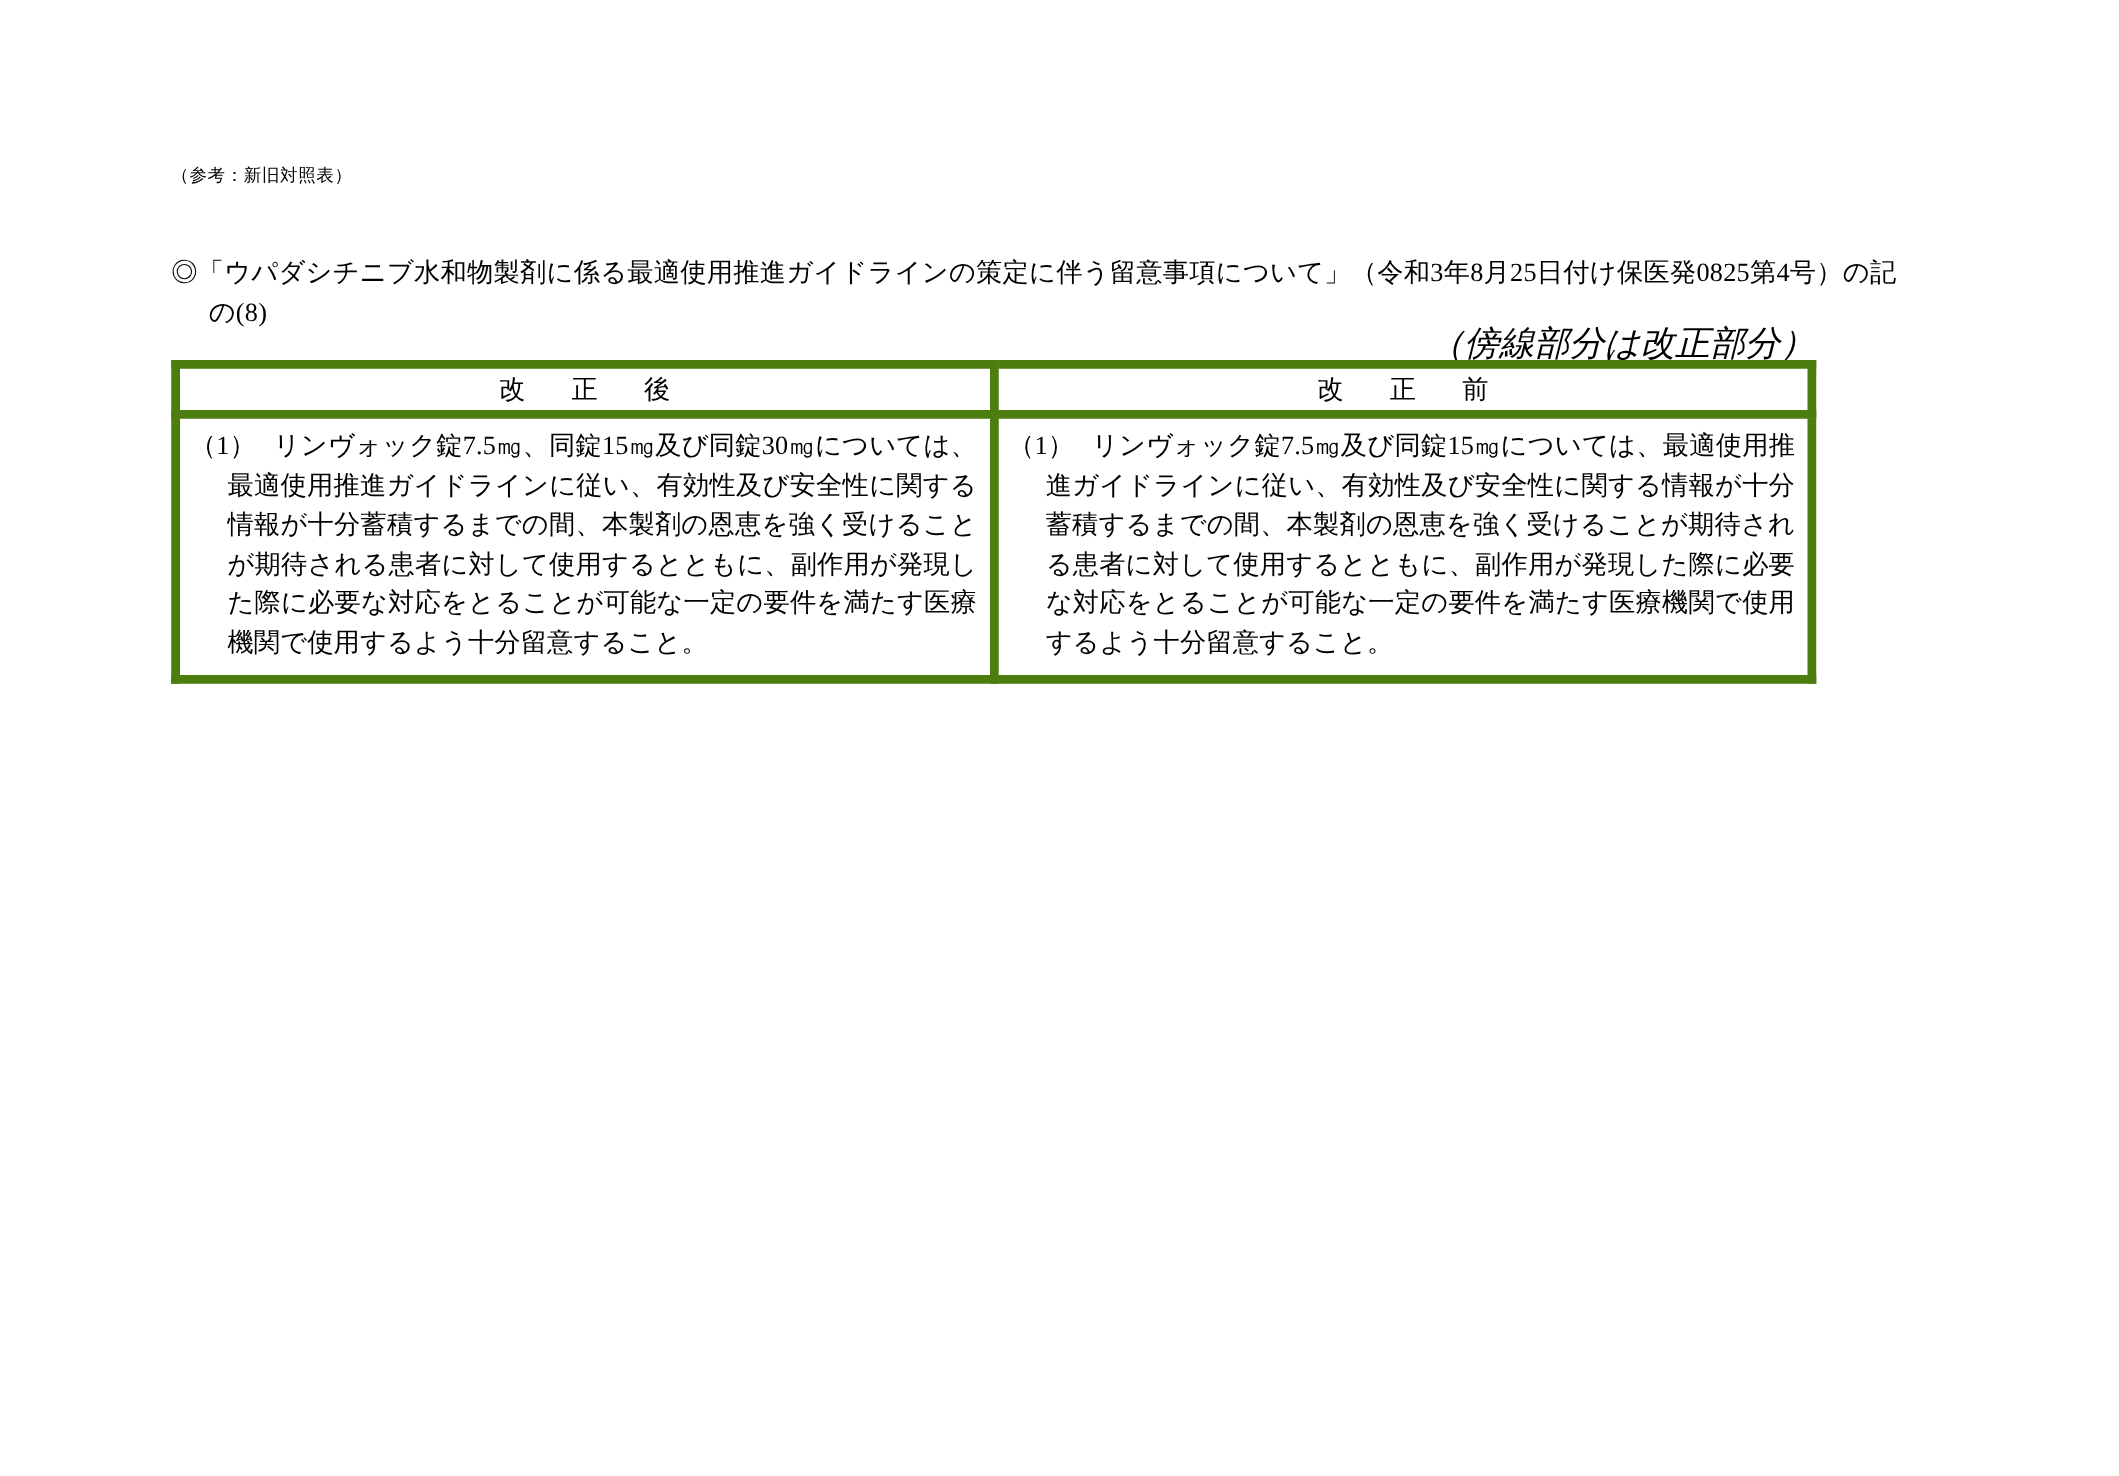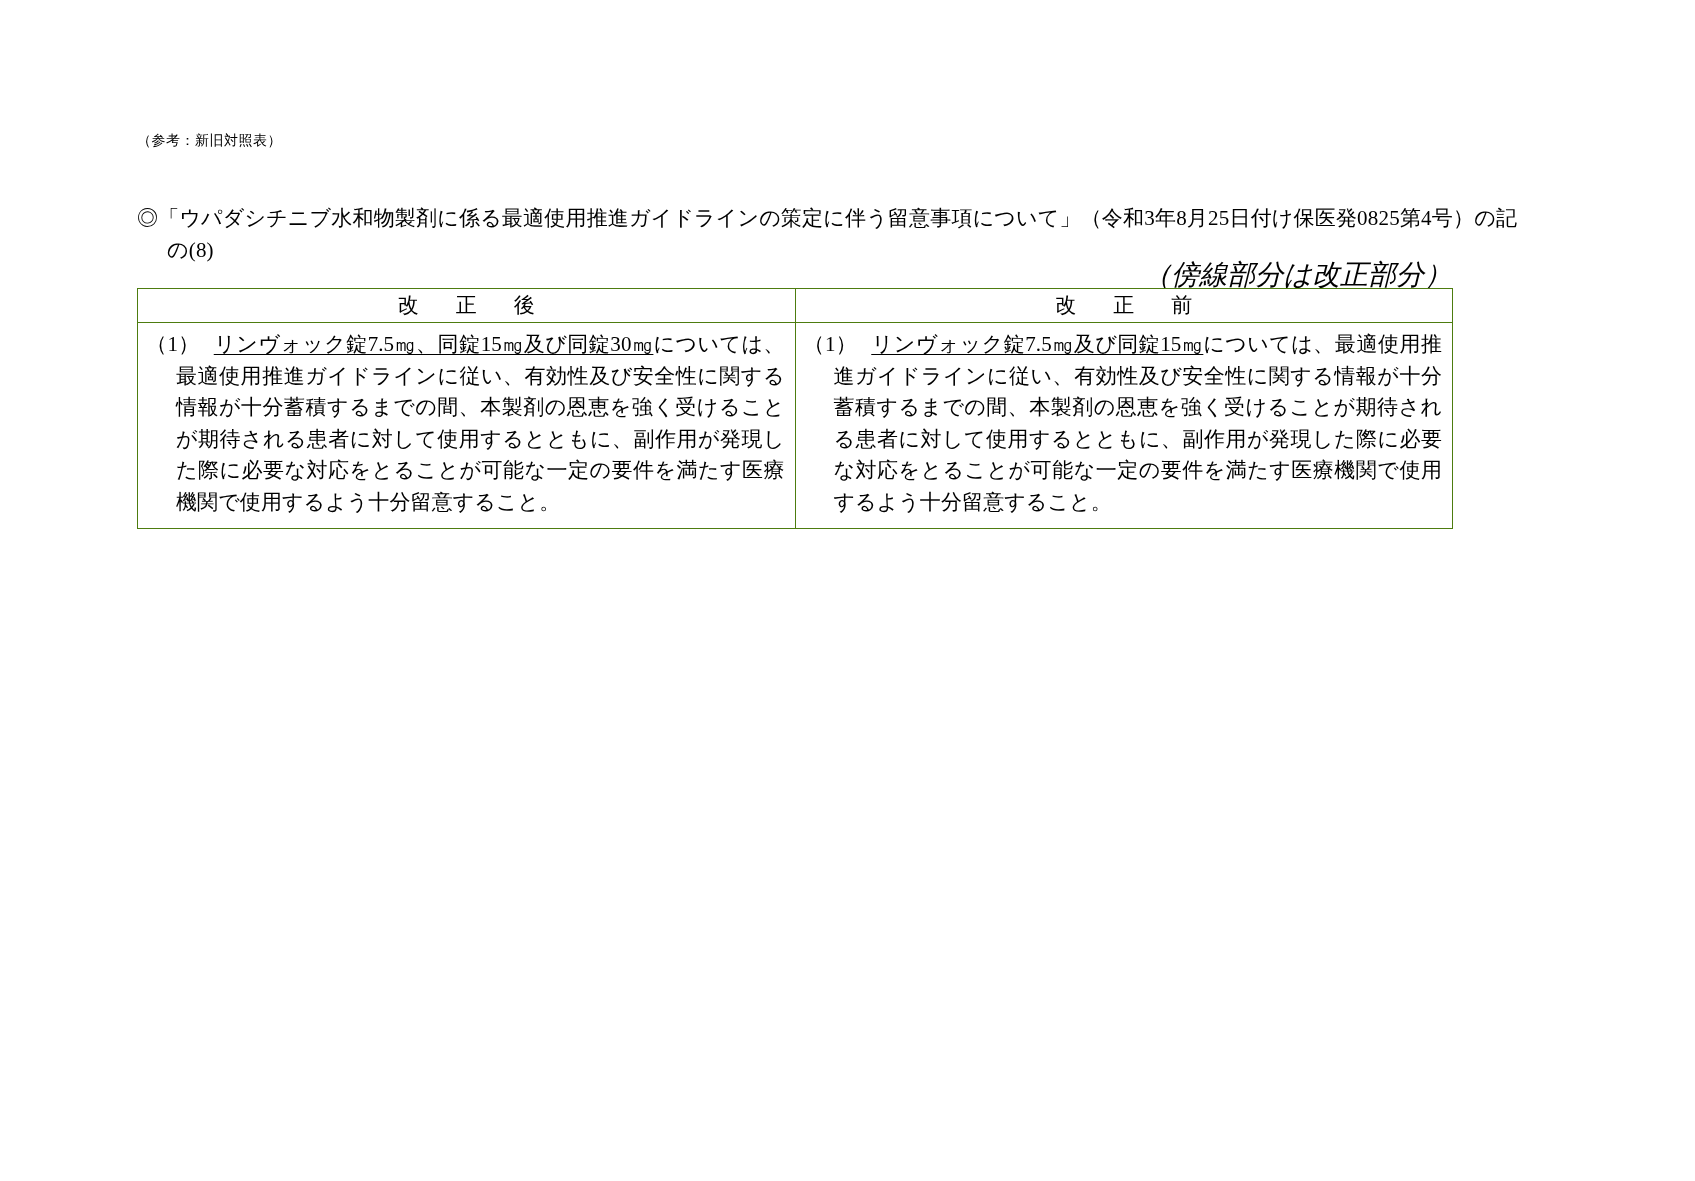--- a/index.html
+++ b/index.html
@@ -56,21 +56,21 @@
   }
   table.compare {
     position: absolute;
     left: 137px;
     top: 288px;
     width: 1316px;
     border-collapse: collapse;
     table-layout: fixed;
   }
   table.compare td, table.compare th {
-    border: 1px solid #4d7c0f;
+    border: 7px solid #4d7c0f;
     vertical-align: top;
     padding: 0;
   }
   table.compare thead th {
     height: 33px;
     font-weight: normal;
     font-size: 21px;
     text-align: center;
     letter-spacing: 0.5px;
   }
@@ -96,21 +96,20 @@
     text-indent: -30px;
   }
   .para .num {
     letter-spacing: 0;
   }
   .para .lead-space {
     display: inline-block;
     width: 14px;
   }
   .ul {
-    text-decoration: underline;
     text-underline-offset: 3px;
     text-decoration-thickness: 1px;
   }
 </style>
 </head>
 <body>
 
 <div class="page">
 
   <div class="doc-note">（参考：新旧対照表）</div>

